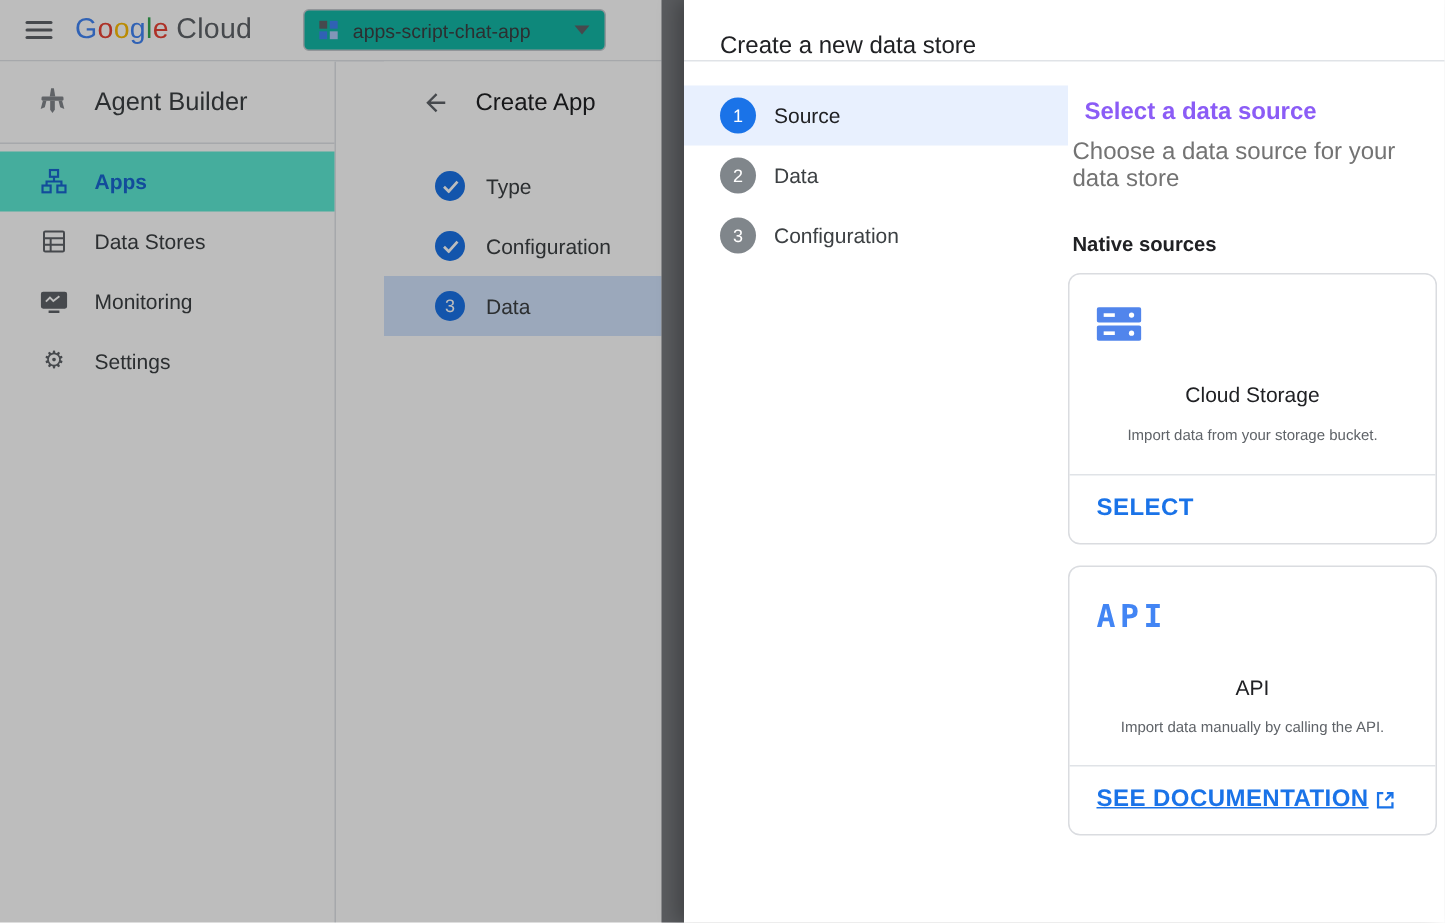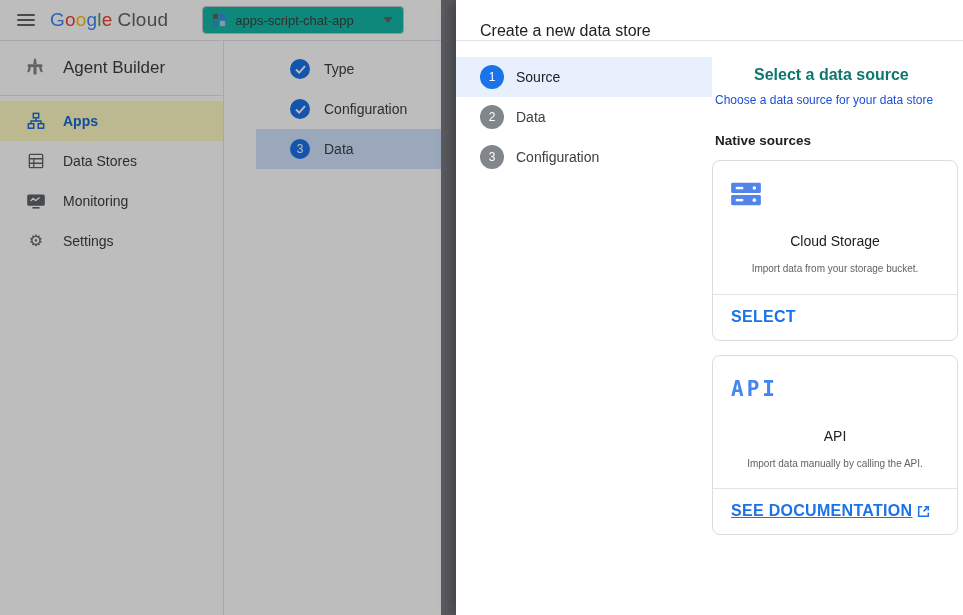--- a/index.html
+++ b/index.html
@@ -31,21 +31,21 @@
   
   .sidebar {
     position:absolute; left:0; top:41px; width:224px; height:574px;
     background:#fff; border-right:1px solid #e0e3e7; z-index:1;
   }
   .sidebar-header { height:55px; display:flex; align-items:center; padding-left:24px; border-bottom:1px solid #e0e3e7; }
   .sidebar-title { font-size:17px; color:#3c4043; margin-left:17px; }
   .nav { padding-top:5px; }
   .nav-item { height:40px; display:flex; align-items:center; padding-left:26px; font-size:14px; color:#3c4043; cursor:pointer; }
   .nav-item .nav-ic { width:20px; display:flex; justify-content:center; align-items:center; margin-right:17px; color:#5f6368; }
-  .nav-item.active { background:#fef9c3; color:#1967d2; font-weight:bold; }
+  .nav-item.active { background:#5eead4; color:#1967d2; font-weight:bold; }
   .nav-item.active .nav-ic { color:#1967d2; }
   .gear-glyph { font-size:16px; line-height:1; color:#5f6368; }
 
   
   .create-panel { position:absolute; left:256px; top:41px; width:185px; height:574px; background:#fff; z-index:1; }
   .create-header { height:55px; display:flex; align-items:center; padding-left:24px; }
   .back-btn { width:20px; height:20px; display:flex; align-items:center; justify-content:center; cursor:pointer; }
   .create-title { font-size:16px; color:#202124; margin-left:17px; }
   .steps { padding-top:8px; }
   .step-row { height:40px; display:flex; align-items:center; padding-left:34px; font-size:14px; color:#3c4043; cursor:pointer; }
@@ -70,22 +70,22 @@
   .ds-stepper { width:256px; padding-top:16px; flex:none; }
   .ds-step { height:40px; display:flex; align-items:center; padding-left:24px; font-size:14px; color:#3c4043; cursor:pointer; }
   .ds-step.active { background:#e8f0fe; color:#202124; }
   .ds-circle {
     width:24px; height:24px; border-radius:50%; background:#80868b; color:#fff;
     display:flex; align-items:center; justify-content:center; font-size:12px; margin-right:12px; flex:none;
   }
   .ds-step.active .ds-circle { background:#1a73e8; }
 
   .ds-content { width:251px; padding-top:25px; }
-  .ds-heading { font-size:16px; font-weight:bold; color:#0f766e; padding-left:3px;margin-left:39px; }
-  .ds-sub { font-size:12px; color:#1d4ed8; margin-top:9px; padding-left:3px; }
+  .ds-heading { font-size:16px; font-weight:bold; color:#8b5cf6; padding-left:11px; }
+  .ds-sub { font-size:16px; color:#737373; margin-top:9px; padding-left:3px; }
   .ds-section { font-size:13.5px; font-weight:bold; color:#202124; margin-top:26px; padding-left:3px; }
 
   .card { width:246px; border:1px solid #dadce0; border-radius:8px; margin-top:12px; background:#fff; }
   .card + .card { margin-top:14px; }
   .card-body { padding:18px 18px 0 18px;text-align:center; }
   .card-icon { height:30px; display:flex; align-items:center; }
   .api-glyph { font-family:"DejaVu Sans Mono", monospace; font-weight:bold; font-size:21px; color:#4285f4; letter-spacing:3px; }
   .card-title { font-size:14px; color:#202124; margin-top:24px; }
   .card-desc { font-size:10px; color:#5f6368; margin-top:12px; line-height:1.55; }
   .card-footer { margin-top:17px; border-top:1px solid #e0e3e7; padding:13px 18px 14px 18px; display:flex; align-items:center; }
@@ -172,20 +172,28 @@
     <div class="nav-item">
       <span class="nav-ic">
           <span class="gear-glyph">⚙</span>
         </span>
       <span>Settings</span>
     </div>
   </div>
 </div>
 
 <div class="create-panel">
+  <div class="create-header">
+    <span class="back-btn">
+      <svg width="19" height="19" viewBox="0 0 24 24" fill="#5f6368">
+        <path d="M20 11H7.8l5.6-5.6L12 4l-8 8 8 8 1.4-1.4L7.8 13H20z"></path>
+      </svg>
+    </span>
+    <span class="create-title">Create App</span>
+  </div>
   <div class="steps">
     <div class="step-row">
       <span class="step-badge">
         <svg width="11" height="9" viewBox="0 0 12 10">
             <path d="M1 5l3.5 3.5L11 1.2" stroke="#fff" stroke-width="2" fill="none"></path>
           </svg>
       </span>
       <span>Type</span>
     </div>
     <div class="step-row">

